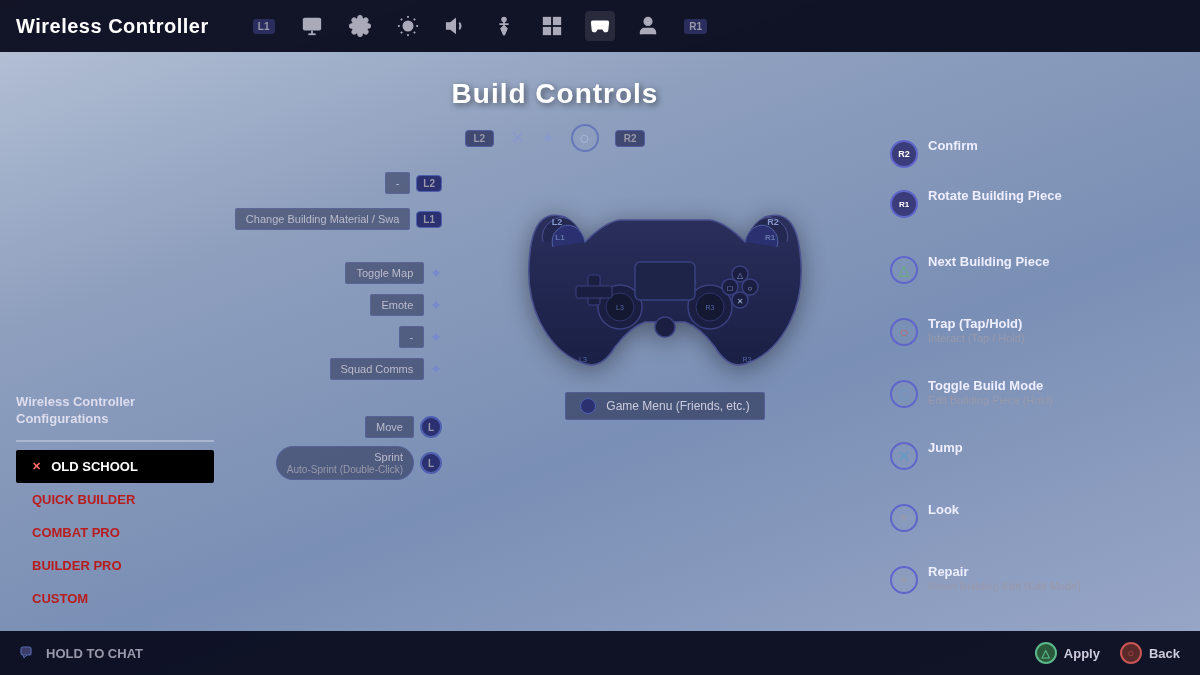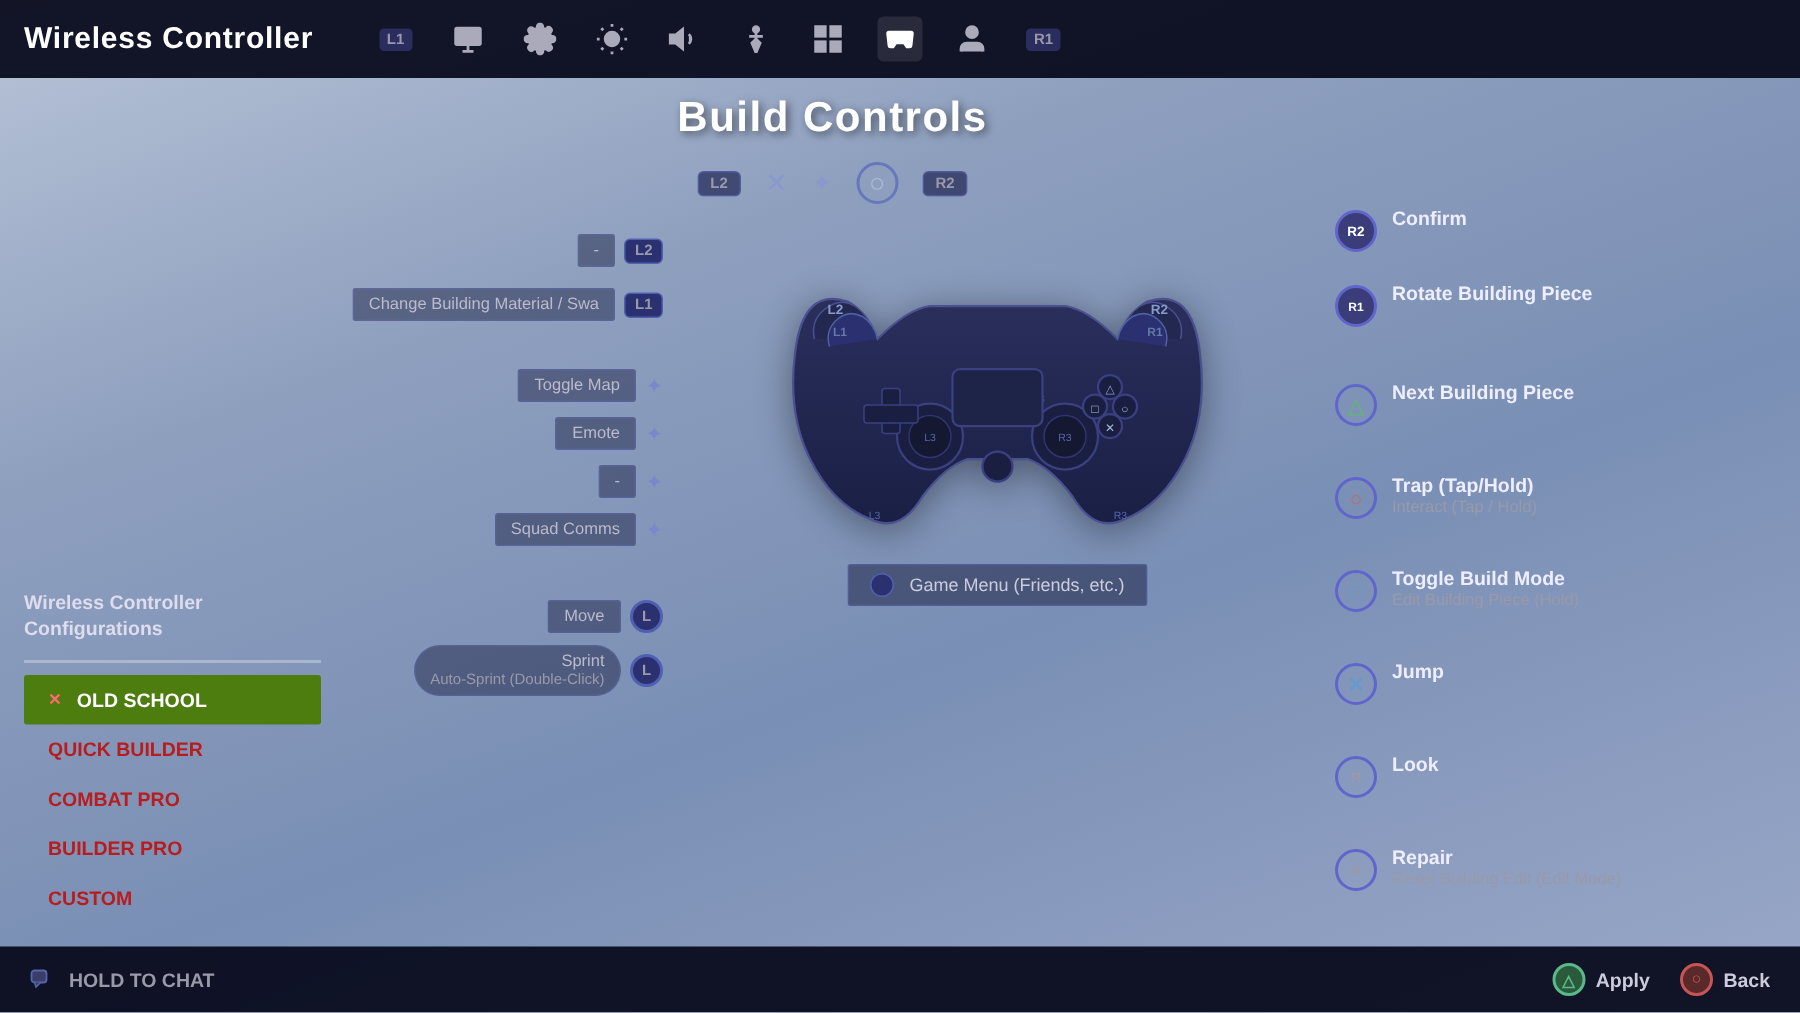--- a/index.html
+++ b/index.html
@@ -91,40 +91,40 @@
     .sidebar-item {
       padding: 9px 16px;
       font-size: 13px;
       font-weight: bold;
       color: #b91c1c;
       cursor: pointer;
       border-radius: 2px;
       text-align: left;
     }
     .sidebar-item.active {
-      background: #4d7c0f;
+      background: #000000;
       color: #fff;
       display: flex;
       align-items: center;
       gap: 10px;
     }
     .sidebar-item.active::before {
       content: '✕';
       font-size: 11px;
       color: #ff6b6b;
       font-weight: bold;
     }
 
     
     .center-area {
       flex: 1;
       display: flex;
       flex-direction: column;
       align-items: center;
-      padding-top: 10px;
+      padding-top: 26px;
       position: relative;
     }
 
     .page-title {
       font-size: 28px;
       font-weight: 900;
       color: #fff;
       text-shadow: 2px 2px 6px rgba(0,0,0,0.5);
       margin-bottom: 14px;
       letter-spacing: 1px;

